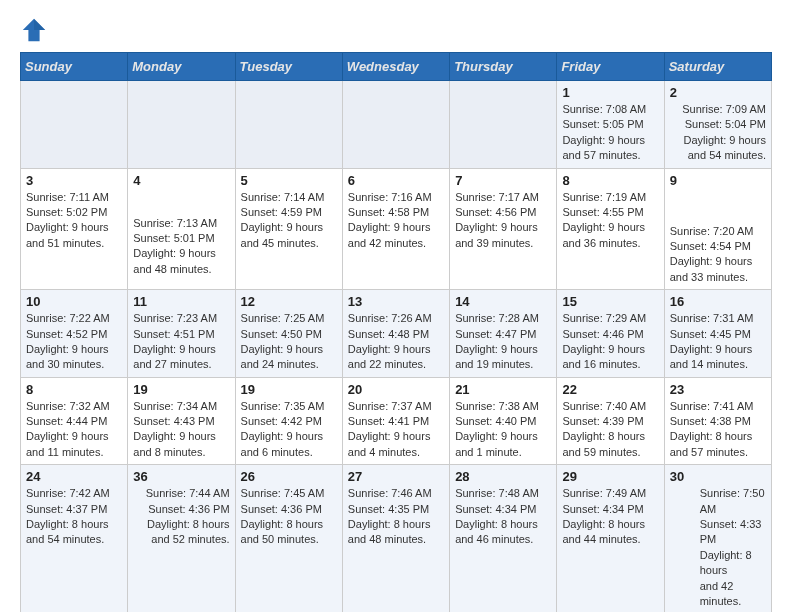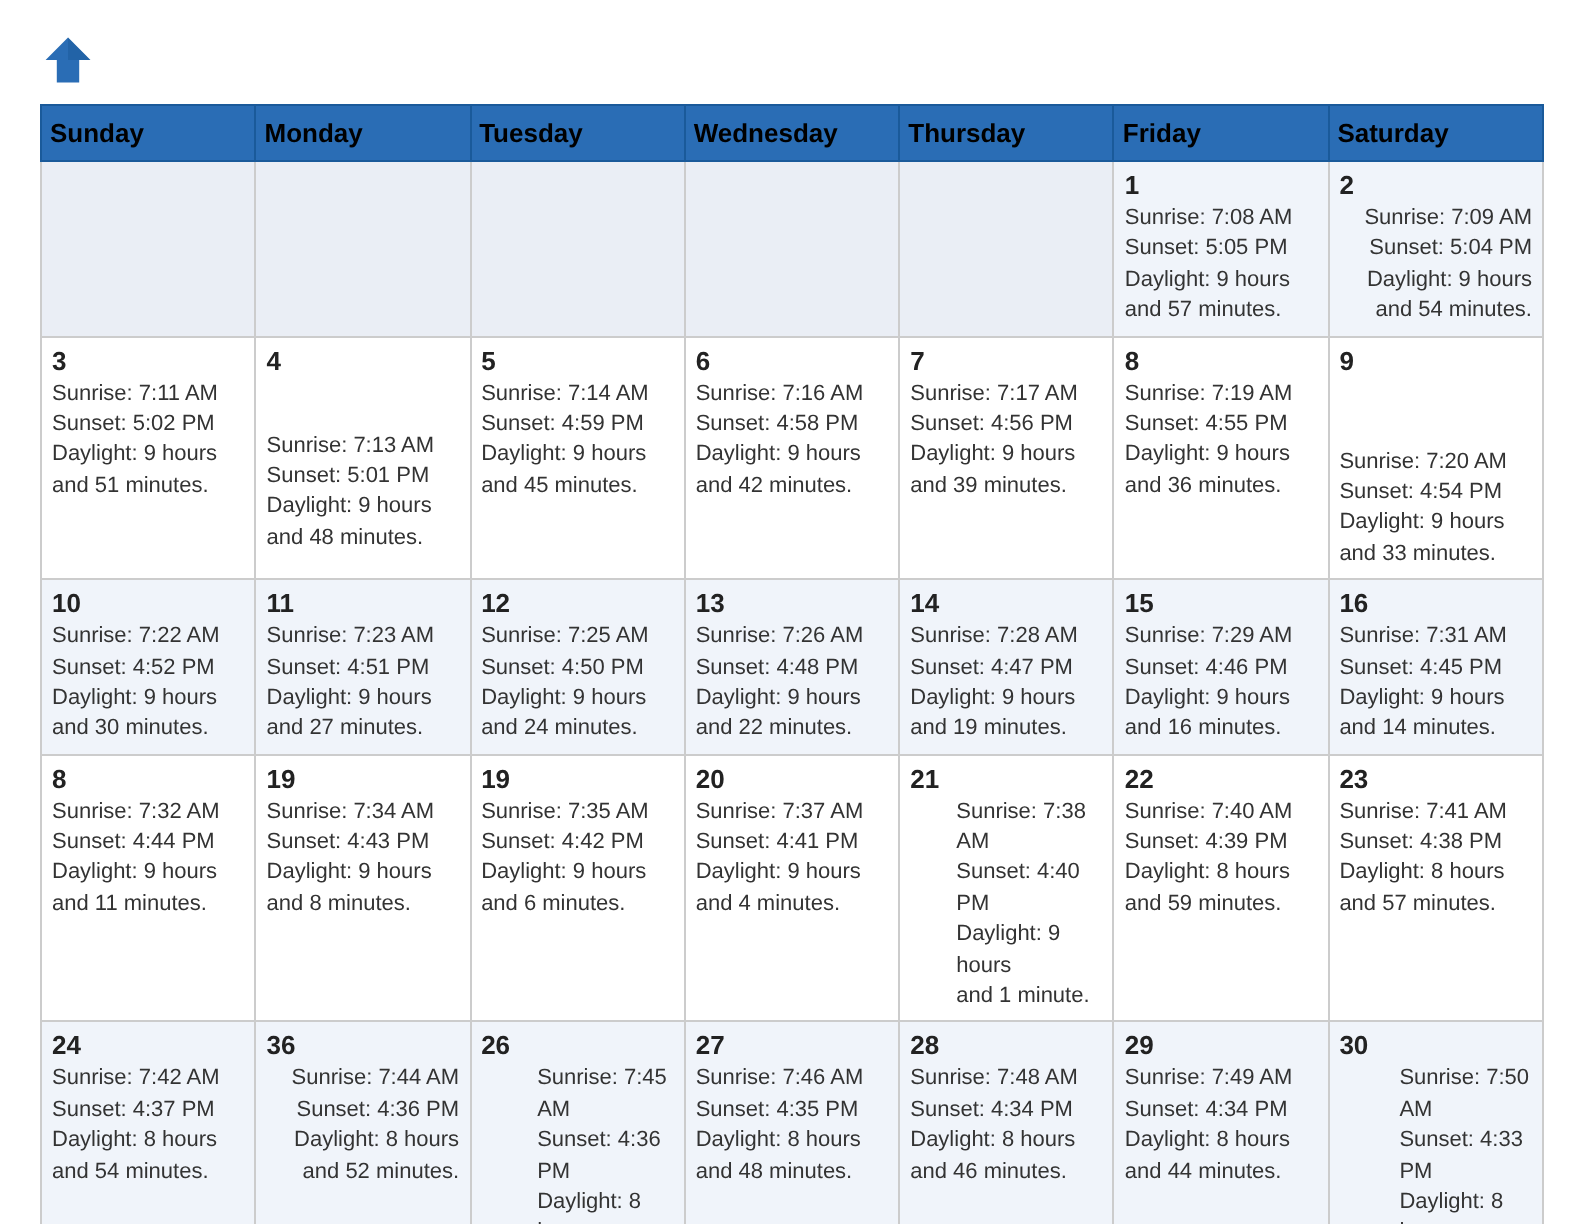--- a/index.html
+++ b/index.html
@@ -52,26 +52,27 @@
       color: #555;
       margin-top: 2px;
     }
     .calendar {
       width: 100%;
       border-collapse: collapse;
       margin-top: 8px;
     }
     .calendar th {
       background: #2a6db5;
-      color: #000000;
+      color: #e5e5e5;
       font-size: 13px;
       font-weight: bold;
       padding: 6px 4px;
       text-align: left;
       border: 1px solid #1a5a9a;
+      font-style: italic;
     }
     .calendar td {
       border: 1px solid #ccc;
       vertical-align: top;
       padding: 4px 5px;
       width: calc(100%/7);
       min-height: 80px;
       font-size: 11px;
       color: #333;
       background: #fff;
@@ -276,21 +277,21 @@
           </td>
           <td>
             <span class="day-number">20</span>
             <div class="day-info" style="white-space: pre-line;">Sunrise: 7:37 AM
 Sunset: 4:41 PM
 Daylight: 9 hours
 and 4 minutes.</div>
           </td>
           <td>
             <span class="day-number">21</span>
-            <div class="day-info" style="white-space: pre-line; margin-left: 23px;">Sunrise: 7:38 AM
+            <div class="day-info" style="white-space: pre-line;">Sunrise: 7:38 AM
 Sunset: 4:40 PM
 Daylight: 9 hours
 and 1 minute.</div>
           </td>
           <td>
             <span class="day-number">22</span>
             <div class="day-info" style="white-space: pre-line;">Sunrise: 7:40 AM
 Sunset: 4:39 PM
 Daylight: 8 hours
 and 59 minutes.</div>
@@ -313,21 +314,21 @@
           </td>
           <td>
             <span class="day-number">36</span>
             <div class="day-info" style="white-space: pre-line; text-align: right;">Sunrise: 7:44 AM
 Sunset: 4:36 PM
 Daylight: 8 hours
 and 52 minutes.</div>
           </td>
           <td>
             <span class="day-number">26</span>
-            <div class="day-info" style="white-space: pre-line; margin-left: 28px;">Sunrise: 7:45 AM
+            <div class="day-info" style="white-space: pre-line;">Sunrise: 7:45 AM
 Sunset: 4:36 PM
 Daylight: 8 hours
 and 50 minutes.</div>
           </td>
           <td>
             <span class="day-number">27</span>
             <div class="day-info" style="white-space: pre-line;">Sunrise: 7:46 AM
 Sunset: 4:35 PM
 Daylight: 8 hours
 and 48 minutes.</div>

